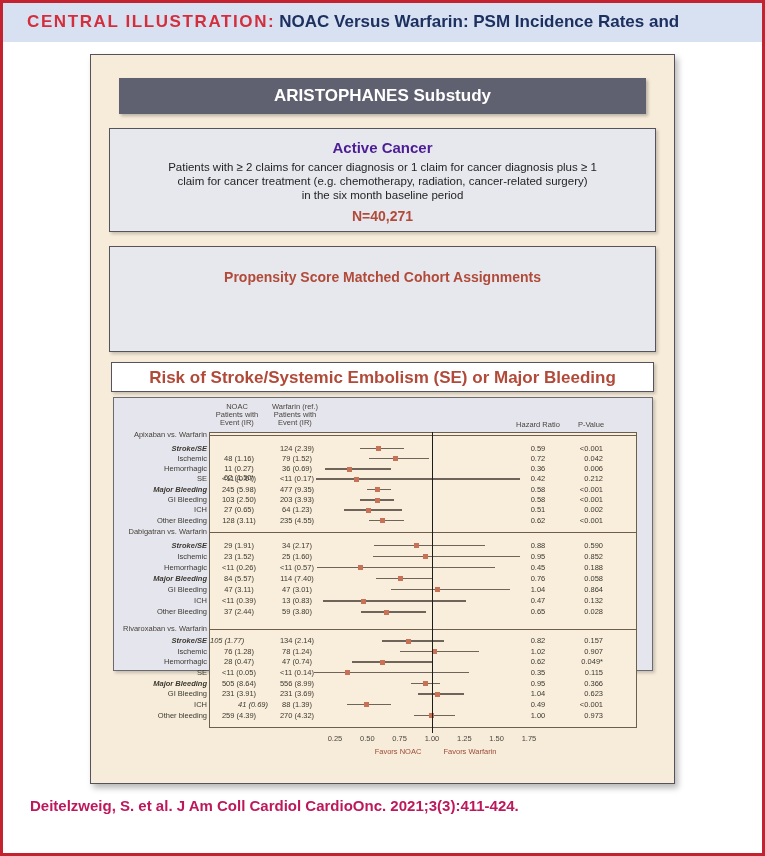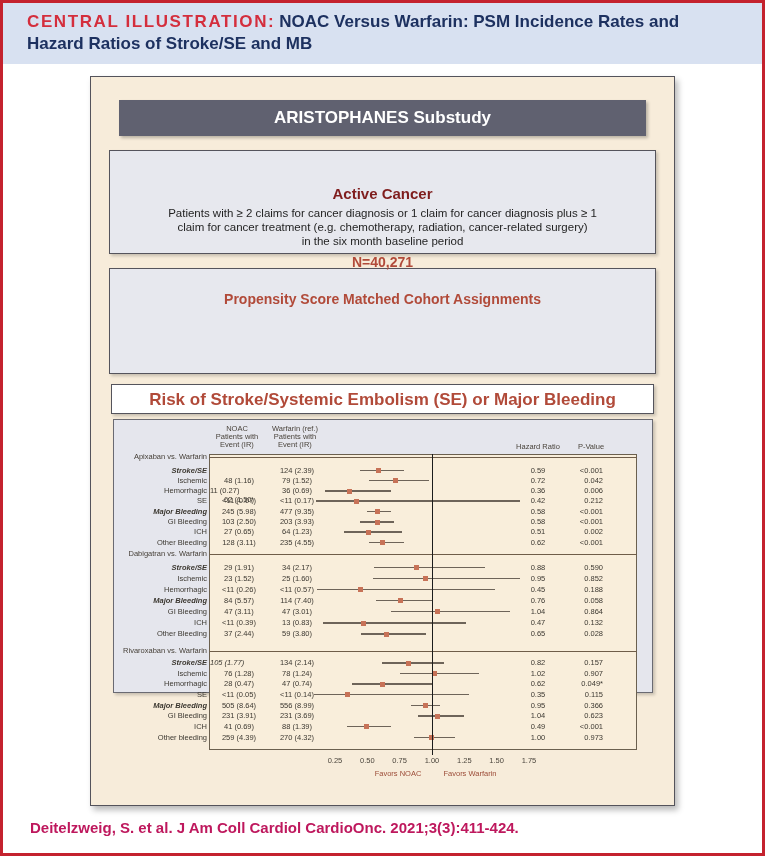--- a/index.html
+++ b/index.html
@@ -6,21 +6,21 @@
   #frame{position:relative;width:765px;height:856px;box-sizing:border-box;border:3px solid #c4222e;background:#ffffff;overflow:hidden;}
   
   .band{background:#d8e1f1;padding:8px 20px 9px 24px;}
   .band .l1,.band .l2{font-size:17px;font-weight:bold;color:#1d3160;line-height:22px;}
   .band .red{color:#d42e3d;letter-spacing:1.6px;margin-right:4px;}
   
   .panel{position:relative;width:585px;height:730px;margin:12px auto 0;background:#f7ecda;border:1px solid #54535b;box-shadow:3px 4px 6px rgba(0,0,0,0.28);box-sizing:border-box;}
   .darkbar{margin:23px 28px 0;height:36px;line-height:36px;background:#606170;color:#ffffff;text-align:center;font-size:17px;font-weight:bold;box-shadow:2px 2px 3px rgba(0,0,0,0.25);}
   .lavbox{margin:14px 18px 0;background:#e7e8ee;border:1px solid #55545c;box-sizing:border-box;text-align:center;box-shadow:2px 2px 3px rgba(0,0,0,0.2);}
   .acbox{height:104px;padding-top:10px;}
-  .ac-title{font-size:15px;font-weight:bold;color:#7f1d1d;margin-bottom:4px;margin-top:24px;}
+  .ac-title{font-size:15px;font-weight:bold;color:#4c1d95;margin-bottom:4px;}
   .ac-line{font-size:11.5px;color:#1f1f1f;line-height:14px;}
   .ac-n{font-size:14px;font-weight:bold;color:#b14a39;margin-top:6px;}
   .psbox{height:106px;padding-top:13px;}
   .ps-totals{font-size:12.5px;color:#4f4f4f;}
   .ps-title{font-size:14px;font-weight:bold;color:#b14a39;margin-top:9px;}
   .ps-grid{display:grid;grid-template-columns:1fr 1fr 1fr;margin:7px 6px 0;}
   .ps-grid div{font-size:12.5px;font-weight:bold;color:#2a2a2a;line-height:17px;}
   .risktitle{margin:10px 20px 0;height:30px;line-height:30px;background:#ffffff;border:1px solid #55545c;box-sizing:border-box;text-align:center;font-size:17px;font-weight:bold;color:#b14a39;box-shadow:2px 2px 3px rgba(0,0,0,0.2);}
   #forest-chart{position:relative;margin:5px 22px 0;width:540px;height:274px;background:#e5e6ed;border:1px solid #6a6a72;box-sizing:border-box;box-shadow:2px 2px 3px rgba(0,0,0,0.2);}
   .citation{margin:13px 0 0 27px;font-size:15px;font-weight:bold;color:#be185d;}
@@ -28,21 +28,20 @@
 </style>
 </head>
 <body>
 
 <div id="frame">
 
   <div class="band">
     <div class="l1">
       <span class="red">CENTRAL ILLUSTRATION:</span><span>NOAC Versus Warfarin: PSM Incidence Rates and</span>
     </div>
-    <div class="l2">Hazard Ratios of Stroke/SE and MB</div>
   </div>
 
   <div class="panel">
 
     <div class="darkbar">ARISTOPHANES Substudy</div>
 
     <div class="lavbox acbox">
       <div class="ac-title">Active Cancer</div>
       <div class="ac-line">Patients with ≥ 2 claims for cancer diagnosis or 1 claim for cancer diagnosis plus ≥ 1</div>
       <div class="ac-line">claim for cancer treatment (e.g. chemotherapy, radiation, cancer-related surgery)</div>
@@ -76,21 +75,21 @@
         <div class="fs" style="left: 396px; top: 46.5px; width: 56px; text-align: center;">0.59</div>
         <div class="fs" style="left: 437px; top: 46.5px; width: 52px; text-align: right;">&lt;0.001</div>
         <div class="fs" style="left: 0px; top: 56.8px; width: 93px; text-align: right;">Ischemic</div>
         <div class="fs" style="left: 96px; top: 56.8px; width: 58px; text-align: center;">48 (1.16)</div>
         <div class="fs" style="left: 153px; top: 56.8px; width: 60px; text-align: center;">79 (1.52)</div>
         <div class="fs" style="left: 254.626px; top: 59.8px; width: 60.7851px; height: 1.5px; background: rgb(110, 100, 89);"></div>
         <div class="fs" style="left: 279.285px; top: 58.3px; width: 5px; height: 5px; background: rgb(199, 114, 87);"></div>
         <div class="fs" style="left: 396px; top: 56.8px; width: 56px; text-align: center;">0.72</div>
         <div class="fs" style="left: 437px; top: 56.8px; width: 52px; text-align: right;">0.042</div>
         <div class="fs" style="left: 0px; top: 67.1px; width: 93px; text-align: right;">Hemorrhagic</div>
-        <div class="fs" style="left: 96px; top: 67.1px; width: 58px; ">11 (0.27)</div>
+        <div class="fs" style="left: 96px; top: 67.1px; width: 58px; text-align: center;">11 (0.27)</div>
         <div class="fs" style="left: 153px; top: 67.1px; width: 60px; text-align: center;">36 (0.69)</div>
         <div class="fs" style="left: 210.654px; top: 70.1px; width: 65.9583px; height: 1.5px; background: rgb(110, 100, 89);"></div>
         <div class="fs" style="left: 232.726px; top: 68.6px; width: 5px; height: 5px; background: rgb(199, 114, 87);"></div>
         <div class="fs" style="left: 396px; top: 67.1px; width: 56px; text-align: center;">0.36</div>
         <div class="fs" style="left: 437px; top: 67.1px; width: 52px; text-align: right;">0.006</div>
         <div class="fs" style="left: 0px; top: 77.4px; width: 93px; text-align: right;">SE</div>
         <div class="fs" style="left: 96px; top: 77.4px; width: 58px; text-align: center;">&lt;11 (0.07)</div>
         <div class="fs" style="left: 153px; top: 77.4px; width: 60px; text-align: center;">&lt;11 (0.17)</div>
         <div class="fs" style="left: 201.601px; top: 80.4px; width: 204.341px; height: 1.5px; background: rgb(110, 100, 89);"></div>
         <div class="fs" style="left: 240.486px; top: 78.9px; width: 5px; height: 5px; background: rgb(199, 114, 87);"></div>
@@ -213,21 +212,21 @@
         <div class="fs" style="left: 396px; top: 281.6px; width: 56px; text-align: center;">0.95</div>
         <div class="fs" style="left: 437px; top: 281.6px; width: 52px; text-align: right;">0.366</div>
         <div class="fs" style="left: 0px; top: 292.25px; width: 93px; text-align: right;">GI Bleeding</div>
         <div class="fs" style="left: 96px; top: 292.25px; width: 58px; text-align: center;">231 (3.91)</div>
         <div class="fs" style="left: 153px; top: 292.25px; width: 60px; text-align: center;">231 (3.69)</div>
         <div class="fs" style="left: 303.771px; top: 295.25px; width: 46.5588px; height: 1.5px; background: rgb(110, 100, 89);"></div>
         <div class="fs" style="left: 320.671px; top: 293.75px; width: 5px; height: 5px; background: rgb(199, 114, 87);"></div>
         <div class="fs" style="left: 396px; top: 292.25px; width: 56px; text-align: center;">1.04</div>
         <div class="fs" style="left: 437px; top: 292.25px; width: 52px; text-align: right;">0.623</div>
         <div class="fs" style="left: 0px; top: 302.9px; width: 93px; text-align: right;">ICH</div>
-        <div class="fs" style="left: 96px; top: 302.9px; width: 58px; text-align: center;">41 (0.69)</div>
+        <div class="fs" style="left: 96px; top: 302.9px; width: 58px; text-align: right; font-style: italic;">41 (0.69)</div>
         <div class="fs" style="left: 153px; top: 302.9px; width: 60px; text-align: center;">88 (1.39)</div>
         <div class="fs" style="left: 232.64px; top: 305.9px; width: 43.9722px; height: 1.5px; background: rgb(110, 100, 89);"></div>
         <div class="fs" style="left: 249.539px; top: 304.4px; width: 5px; height: 5px; background: rgb(199, 114, 87);"></div>
         <div class="fs" style="left: 396px; top: 302.9px; width: 56px; text-align: center;">0.49</div>
         <div class="fs" style="left: 437px; top: 302.9px; width: 52px; text-align: right;">&lt;0.001</div>
         <div class="fs" style="left: 0px; top: 313.55px; width: 93px; text-align: right;">Other bleeding</div>
         <div class="fs" style="left: 96px; top: 313.55px; width: 58px; text-align: center;">259 (4.39)</div>
         <div class="fs" style="left: 153px; top: 313.55px; width: 60px; text-align: center;">270 (4.32)</div>
         <div class="fs" style="left: 299.891px; top: 316.55px; width: 41.3856px; height: 1.5px; background: rgb(110, 100, 89);"></div>
         <div class="fs" style="left: 315.498px; top: 315.05px; width: 5px; height: 5px; background: rgb(199, 114, 87);"></div>

